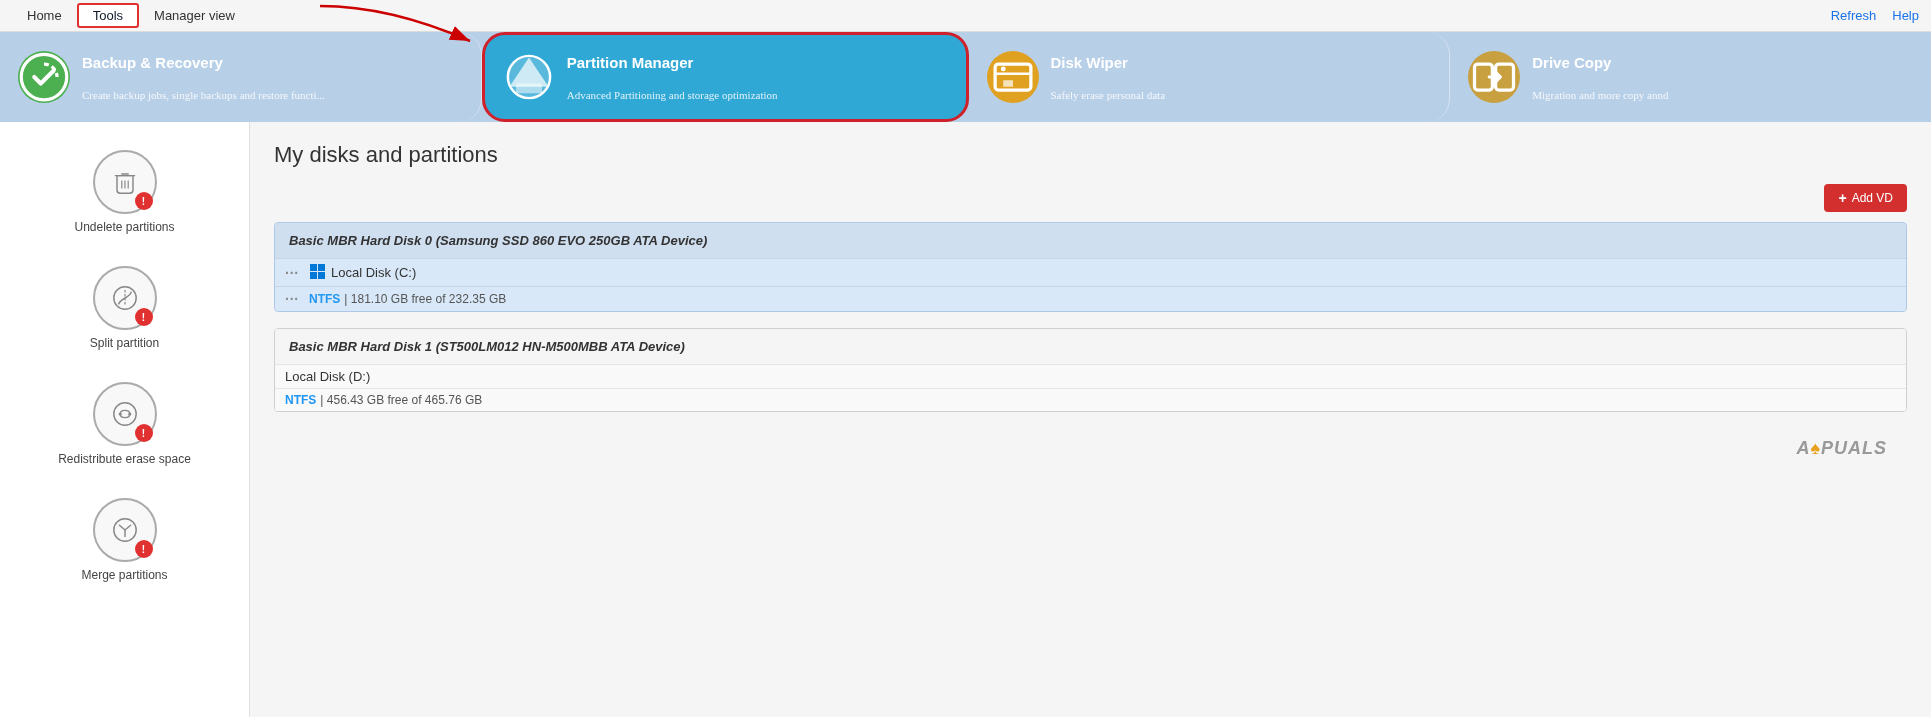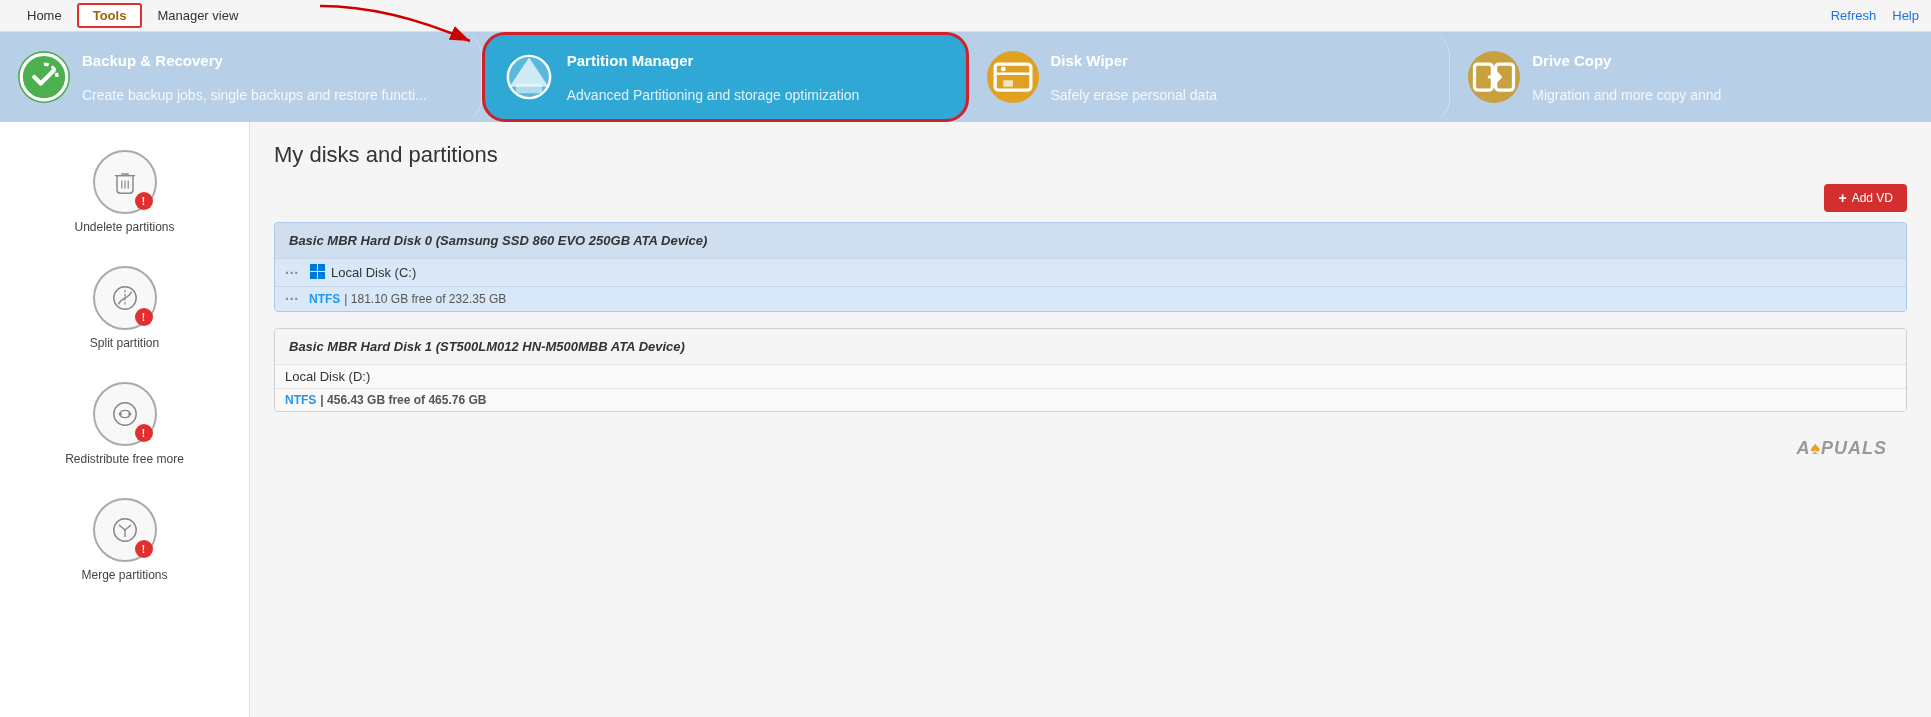--- a/index.html
+++ b/index.html
@@ -21,22 +21,22 @@
       background: transparent;
       border: 1px solid transparent;
       cursor: pointer;
       font-size: 13px;
       color: #333;
       border-radius: 3px;
     }
     .nav-btn.active {
       background: white;
       border: 2px solid #e03030;
-      color: #a16207;
-      font-weight: 700;
+      color: #0f172a;
+      font-weight: 400;
     }
     .top-nav-right { display: flex; gap: 16px; }
     .top-nav-right a {
       color: #1a73e8;
       text-decoration: none;
       font-size: 13px;
       cursor: pointer;
     }
 
     
@@ -77,23 +77,24 @@
     .tool-icon-circle.gold { background: #c8a040; }
 
     .tool-text { display: flex; flex-direction: column; }
     .tool-title {
       font-size: 15px;
       font-weight: 600;
       color: #fff;
     }
     .tool-panel.active .tool-title { color: #fff; }
     .tool-desc {
-      font-size: 14px;
+      font-size: 11px;
       color: rgba(255,255,255,0.85);
       margin-top: 18px;
+      font-family: Liberation Serif, serif;
     }
 
     
     .main-area {
       display: flex;
       background: #f5f5f5;
       min-height: calc(717px - 32px - 90px);
     }
 
     
@@ -365,21 +366,21 @@
       <div class="sidebar-icon">
         <svg viewBox="0 0 40 40" fill="none" width="36" height="36">
           <circle cx="20" cy="20" r="14" stroke="#888" stroke-width="1.8" fill="none"></circle>
           <path d="M14 20 C14 14 26 14 26 20" stroke="#888" stroke-width="1.8" fill="none" marker-end="url(#ah)"></path>
           <path d="M26 20 C26 26 14 26 14 20" stroke="#888" stroke-width="1.8" fill="none"></path>
           <circle cx="14" cy="20" r="2" fill="#888"></circle>
           <circle cx="26" cy="20" r="2" fill="#888"></circle>
         </svg>
         <div class="badge">!</div>
       </div>
-      <span class="sidebar-label">Redistribute free more</span>
+      <span class="sidebar-label">Redistribute erase space</span>
     </div>
 
     <div class="sidebar-item">
       <div class="sidebar-icon">
         <svg viewBox="0 0 40 40" fill="none" width="36" height="36">
           <circle cx="20" cy="20" r="14" stroke="#888" stroke-width="1.8" fill="none"></circle>
           <path d="M13 14 L20 20 L27 14" stroke="#888" stroke-width="1.8" stroke-linecap="round" stroke-linejoin="round" fill="none"></path>
           <path d="M20 20 L20 28" stroke="#888" stroke-width="1.8" stroke-linecap="round"></path>
         </svg>
         <div class="badge">!</div>
@@ -419,21 +420,21 @@
       </div>
     </div>
 
     <div class="disk-box disk1">
       <div class="disk-header">Basic MBR Hard Disk 1 (ST500LM012 HN-M500MBB ATA Device)</div>
       <div class="partition-row" style="background:#f9f9f9;">
         <span class="partition-name">Local Disk (D:)</span>
       </div>
       <div class="partition-row" style="background:#f9f9f9;">
         <span class="partition-fs">NTFS</span>
-        <span class="partition-size" style="margin-left:4px;font-weight:bold;">| 456.43 GB free of 465.76 GB</span>
+        <span class="partition-size" style="margin-left:4px;">| 456.43 GB free of 465.76 GB</span>
       </div>
     </div>
 
     <div class="watermark">
       <span style="color:#999; font-size:18px; letter-spacing:1px;">
         A<span style="color:#e8a020;">♠</span>PUALS
       </span>
     </div>
   </div>
 </div>

